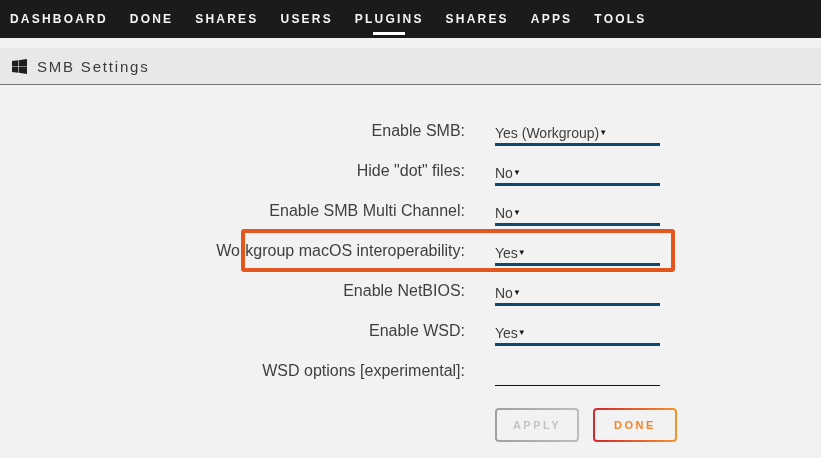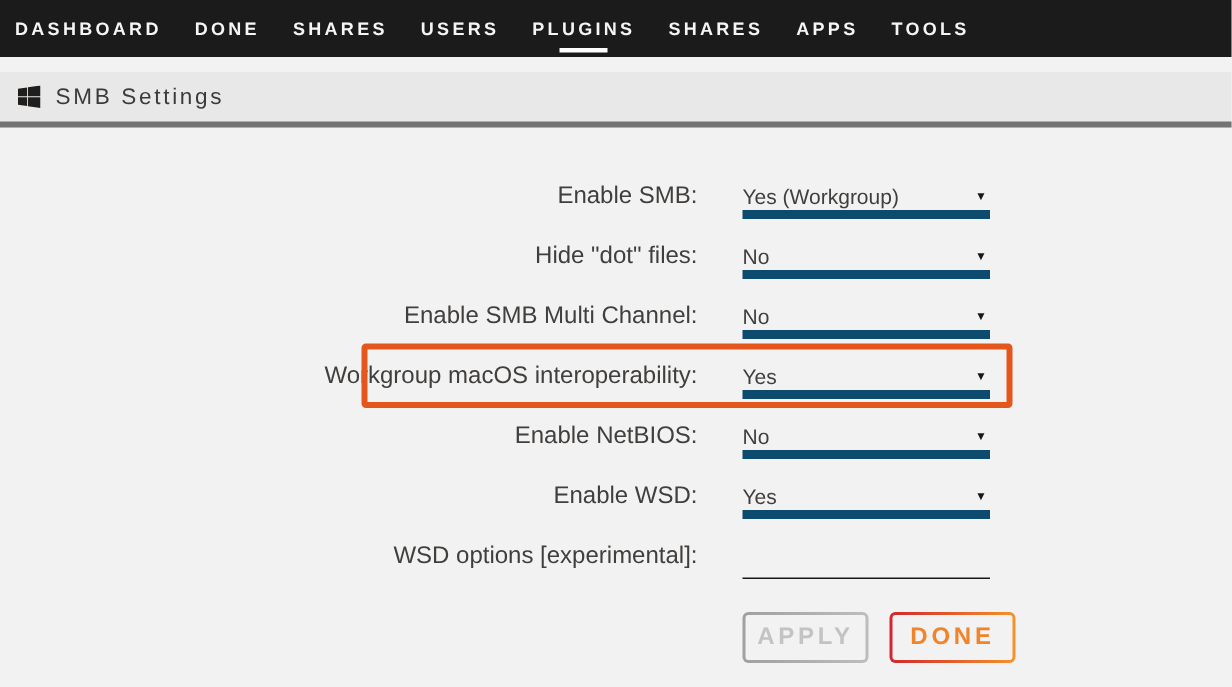--- a/index.html
+++ b/index.html
@@ -37,21 +37,21 @@
     bottom: 3px;
     width: 32px; height: 3px;
     background: #ffffff;
   }
 
   
   .subheader {
     position: absolute; top: 48px; left: 0;
     width: 100%; height: 37px;
     background: #e8e8e8;
-    border-bottom: 4px solid #737373;
+    border-bottom: 1px solid #737373;
     display: flex; align-items: center;
     padding-left: 12px;
   }
   .win-icon { width: 15px; height: 15px; margin-right: 10px; display: inline-block; }
   .win-icon svg { display: block; width: 100%; height: 100%; }
   .page-title {
     font-size: 15px;
     letter-spacing: 1.8px;
     color: #3d3b39;
   }
@@ -62,22 +62,22 @@
   .label {
     width: 465px;
     text-align: right;
     font-size: 16px;
     color: #413f3d;
   }
   .control {
     width: 165px; height: 24px;
     margin-left: 30px;
     position: relative; top: 3px;
-    border-bottom: 6px solid #0c4a6e;
-    display: flex; align-items: center; justify-content: space-between;
+    border-bottom: 3px solid #0c4a6e;
+    display: flex; align-items: center; justify-content: flex-start;
     cursor: pointer;
     background: transparent;
   }
   .control .value { font-size: 14px; color: #413f3d; }
   .caret { font-size: 8px; color: #161616; line-height: 1; padding-right: 2px; }
   input.text-input {
     width: 165px; height: 24px;
     margin-left: 30px;
     position: relative; top: 3px;
     border: none; border-bottom: 1px solid #161616;
@@ -109,21 +109,21 @@
     border: none; border-radius: 4px;
     cursor: pointer;
   }
   .apply-btn { background: linear-gradient(90deg, #a0a0a0, #bdbdbd); }
   .done-btn  { background: linear-gradient(90deg, #d2262e, #f5932a); text-align: center; }
   .btn-label {
     display: flex; align-items: center; justify-content: center;
     width: 100%; height: 100%;
     background: #f2f2f2;
     border-radius: 2px;
-    font-size: 16px; font-weight: bold;
+    font-size: 11px; font-weight: bold;
     letter-spacing: 2.5px;
     font-family: "Liberation Sans", sans-serif;
   }
   .apply-btn .btn-label { color: #c3c3c3; }
   .done-btn  .btn-label { color: #f1842b; }
 </style>
 </head>
 <body>
 
 <nav class="navbar">

